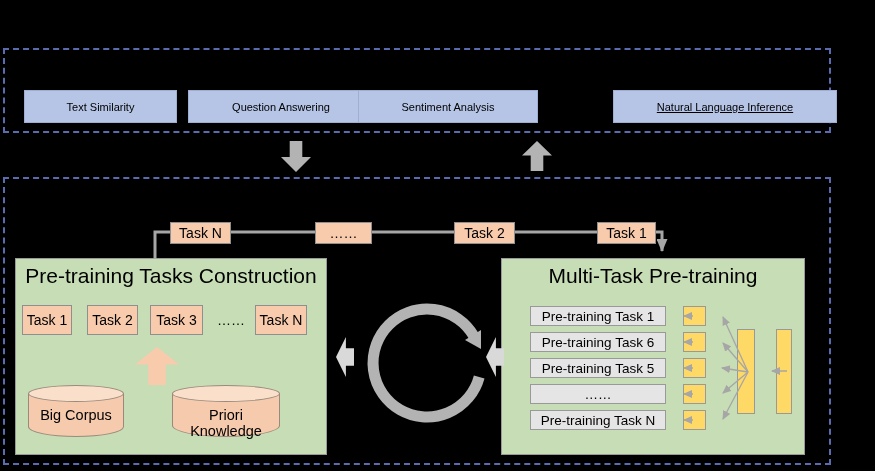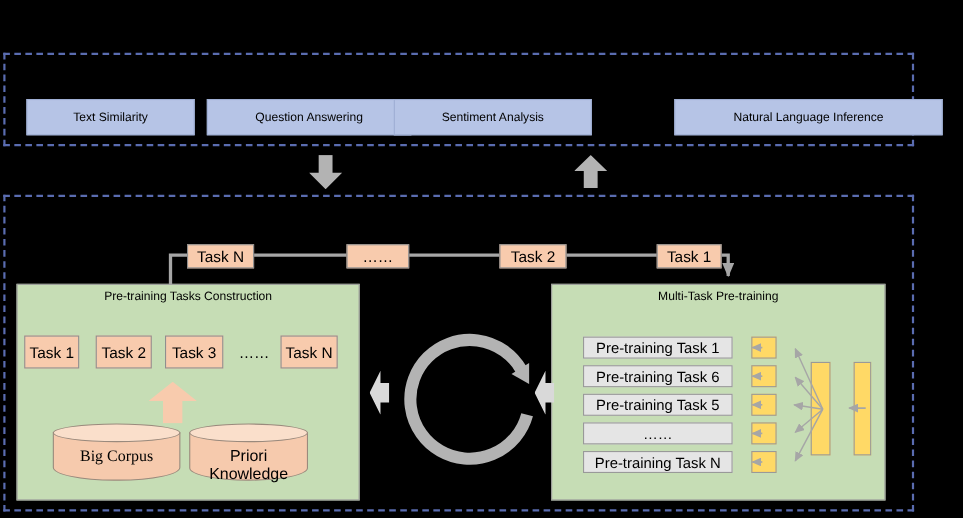--- a/index.html
+++ b/index.html
@@ -32,21 +32,21 @@
   .arrow-label { position:absolute; top:150px; font-size:13px; color:#000; }
   .arrow-label.left { left:166px; width:110px; text-align:right; }
   .arrow-label.right { left:558px; width:130px; text-align:left; }
 
   .chainbox {
     position:absolute; top:43px; height:22px; background:#f8cbad; border:1px solid #8f8f8f;
     display:flex; align-items:center; justify-content:center; font-size:14px;
   }
 
   .panel { position:absolute; top:79px; width:312px; height:197px; background:#c6ddb5; border:1px solid #999999; }
-  .panel-title { position:absolute; top:5px; left:0; width:100%; text-align:center; font-size:11px; color:#000; }
+  .panel-title { position:absolute; top:5px; left:0; width:100%; text-align:center; font-size:21px; color:#000; }
 
   .ltask {
     position:absolute; top:46px; height:30px; background:#f8cbad; border:1px solid #8f8f8f;
     display:flex; align-items:center; justify-content:center; font-size:14px;
   }
   .ldots { position:absolute; top:46px; height:30px; display:flex; align-items:center; justify-content:center; font-size:14px; color:#000; }
 
   .lp-arrow { position:absolute; left:119px; top:88px; width:44px; height:38px; background:#f8cbad;
     clip-path:polygon(50% 0, 100% 46%, 70% 46%, 70% 100%, 30% 100%, 30% 46%, 0 46%); }
 
@@ -77,21 +77,21 @@
 <div class="canvas">
 
   <div class="caption">Figure 1: The framework of ERNIE 2.0, where the pre-training tasks can be incrementally constructed, the models are pre-trained through multi-task learning.</div>
 
   <div class="region region-ft">
     <div class="region-label">Fine-tuning</div>
     <div class="bluebox" style="left:7px; width:153px;">Text Similarity</div>
     <div class="bluebox" style="left:171px; width:186px;">Question Answering</div>
     <div class="bluebox" style="left:341px; width:180px;">Sentiment Analysis</div>
     <div class="dots-ft" style="left:532px; width:60px;">……</div>
-    <div class="bluebox" style="left:596px; width:244px;">Natural Language Inference</div>
+    <div class="bluebox" style="left:596px; width:224px;text-decoration:underline;">Natural Language Inference</div>
   </div>
 
   <div class="block-arrow arrow-down"></div>
   <div class="block-arrow arrow-up"></div>
   <div class="arrow-label left">Fine-tuning</div>
   <div class="arrow-label right">Pre-trained Model</div>
 
   <div class="region region-pt">
     <div class="region-label pt">Continual Pre-training</div>
 
@@ -101,21 +101,21 @@
     <div class="chainbox" style="left:592px; width:59px;">Task 1</div>
 
     <div class="panel" style="left:10px;">
       <div class="panel-title">Pre-training Tasks Construction</div>
       <div class="ltask" style="left:6px; width:50px;">Task 1</div>
       <div class="ltask" style="left:71px; width:51px;">Task 2</div>
       <div class="ltask" style="left:134px; width:53px;">Task 3</div>
       <div class="ldots" style="left:192px; width:46px;">……</div>
       <div class="ltask" style="left:239px; width:52px;">Task N</div>
       <div class="lp-arrow"></div>
-      <div class="cyl" style="left:32px; width:116px;font-family:Liberation Serif, serif;">
+      <div class="cyl" style="left:12px; width:96px;">
         <div class="cyl-body"></div>
         <div class="cyl-top"></div>
         <div class="cyl-label">Big Corpus</div>
       </div>
       <div class="cyl" style="left:156px; width:108px;">
         <div class="cyl-body"></div>
         <div class="cyl-top"></div>
         <div class="cyl-label">Priori Knowledge</div>
       </div>
     </div>

